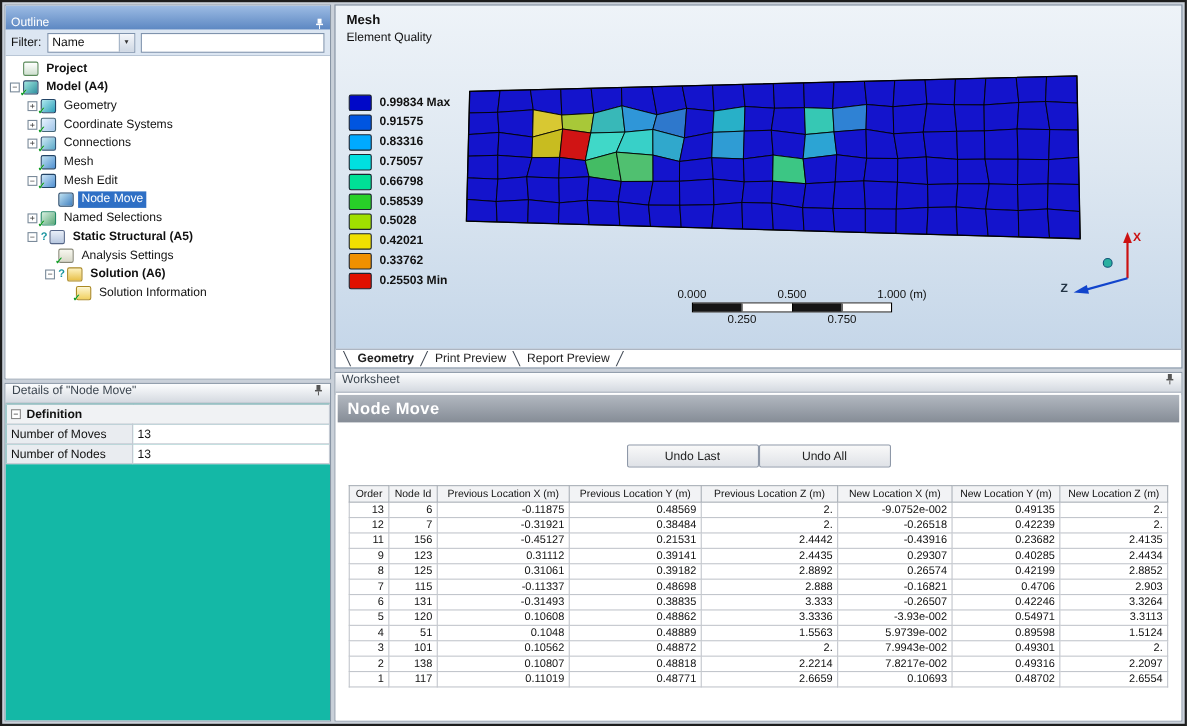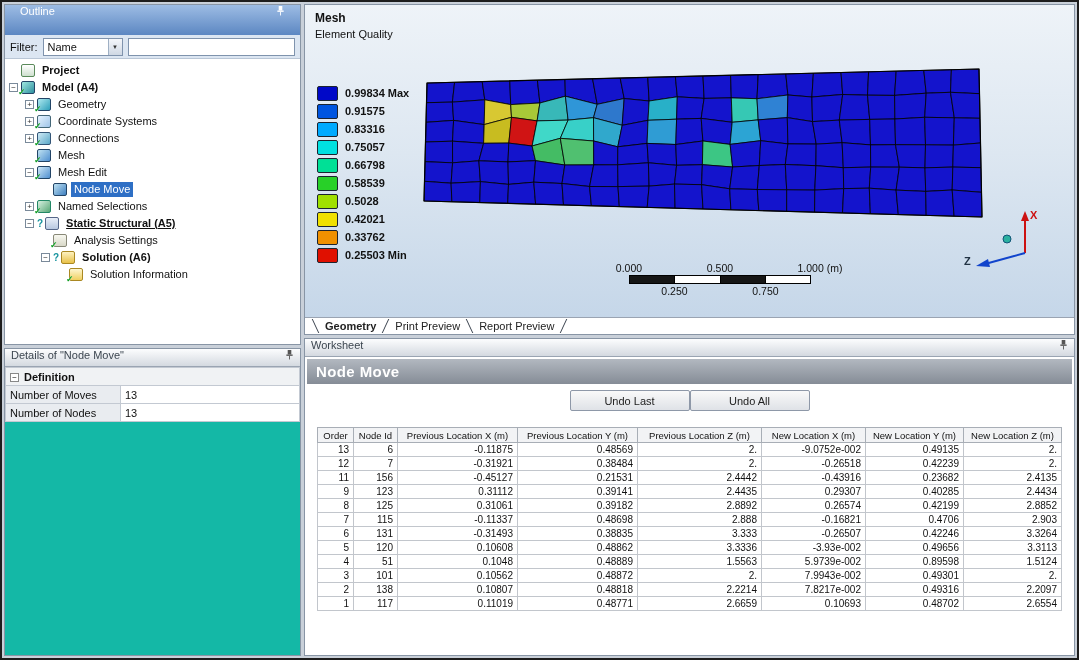--- a/index.html
+++ b/index.html
@@ -4,21 +4,21 @@
 <style>
   *{margin:0;padding:0;box-sizing:border-box;}
   body{background:#fff;font-family:"Liberation Sans",sans-serif;}
   .app{position:relative;width:1079px;height:660px;border:2px solid #1d1d1d;background:#c9d0d9;font-size:11px;color:#111;overflow:hidden;}
   .panel{position:absolute;border:1px solid #8895a5;background:#fff;overflow:hidden;}
   .outline-panel{left:2px;top:2px;width:297px;height:341px;}
   .details-panel{left:2px;top:346px;width:297px;height:308px;}
   .viewport-panel{left:302px;top:2px;width:771px;height:331px;background:linear-gradient(#eef3f8,#dde7f1 45%,#c3d5e8);}
   .worksheet-panel{left:302px;top:336px;width:771px;height:318px;}
 
-  .blue-titlebar{height:30px;display:flex;align-items:flex-start;justify-content:space-between;padding:0 15px;background:linear-gradient(#9dbce4,#5c87c2);color:#fff;}
+  .blue-titlebar{height:22px;display:flex;align-items:flex-end;justify-content:space-between;padding:0 5px;background:linear-gradient(#9dbce4,#5c87c2);color:#fff;}
   .gray-titlebar{height:18px;display:flex;align-items:flex-start;justify-content:space-between;padding:0 6px;background:linear-gradient(#fcfdfe,#d4d9e0);border-bottom:1px solid #9aa4b2;color:#3c4650;}
   .pin{display:flex;align-items:center;color:#fff;}
   .pin.gray{color:#555;}
 
   .filter-row{height:24px;background:#dce6f2;display:flex;align-items:center;gap:5px;padding:0 5px;border-bottom:1px solid #b9c6d6;}
   .filter-combo{width:80px;height:18px;background:#fff;border:1px solid #7f93ad;display:flex;align-items:center;justify-content:space-between;padding-left:4px;cursor:default;}
   .combo-arrow{width:14px;height:16px;background:linear-gradient(#f4f6fa,#cfd8e4);border-left:1px solid #9fb0c4;font-size:6px;display:flex;align-items:center;justify-content:center;color:#333;}
   .filter-input{flex:1;height:18px;border:1px solid #7f93ad;background:#fff;outline:none;font-family:inherit;font-size:11px;padding:0 3px;}
 
   .tree{background:#fff;height:calc(100% - 42px);padding-top:3px;overflow:hidden;}
@@ -70,21 +70,21 @@
   .triad{position:absolute;left:650px;top:198px;z-index:2;}
 
   .tabbar{position:absolute;left:0;right:0;bottom:0;height:17px;background:#fff;display:flex;align-items:stretch;padding-left:10px;border-top:1px solid #9aa4b2;z-index:4;}
   .vtab{display:flex;align-items:center;padding:0 9px;color:#222;cursor:default;}
   .vtab.active{font-weight:bold;}
   .tab-sep{width:1px;background:#3c4450;transform:skewX(25deg);margin:1px 0;}
   .tab-sep.r{transform:skewX(-25deg);}
 
   .worksheet-body{position:relative;height:calc(100% - 18px);background:#fff;}
   .ws-header{height:25px;display:flex;align-items:center;padding-left:9px;background:linear-gradient(#b2b8c0,#858c96);color:#fff;font-size:15px;font-weight:bold;letter-spacing:.4px;margin:2px;}
-  .ws-buttons{display:flex;justify-content:center;margin-top:6px;}
+  .ws-buttons{display:flex;justify-content:center;margin-top:20px;}
   .ws-buttons button{width:120px;height:21px;font-size:11px;font-family:inherit;background:linear-gradient(#f9f9f9,#dfe2e7);border:1px solid #8e98a8;border-radius:2px;color:#222;}
   .ws-table{border-collapse:collapse;margin:16px 0 0 12px;font-size:10px;table-layout:fixed;background:#fff;}
   .ws-table th{border:1px solid #a8aeb6;background:#f2f3f5;font-weight:normal;font-size:9.5px;padding:1px 2px;height:15px;overflow:hidden;white-space:nowrap;}
   .ws-table td{border:1px solid #c2c6cc;text-align:right;padding:0 4px;height:14px;overflow:hidden;white-space:nowrap;}
 </style>
 </head>
 <body>
 
 <div class="app">
 
@@ -152,21 +152,21 @@
         </div>
         <div class="tree-row" style="padding-left: 20px;">
           <span class="expander">+</span>
           <span class="ticon namedsel check"></span>
           <span class="tlabel">Named Selections</span>
         </div>
         <div class="tree-row" style="padding-left: 20px;">
           <span class="expander">−</span>
           <span class="qmark">?</span>
           <span class="ticon static"></span>
-          <span class="tlabel" style="font-weight: bold; text-decoration: underline;">Static Structural (A5)</span>
+          <span class="tlabel" style="font-weight: bold; ">Static Structural (A5)</span>
         </div>
         <div class="tree-row" style="padding-left: 36px;">
           <span class="expander-spacer"></span>
           <span class="ticon settings check"></span>
           <span class="tlabel">Analysis Settings</span>
         </div>
         <div class="tree-row" style="padding-left: 36px;">
           <span class="expander">−</span>
           <span class="qmark">?</span>
           <span class="ticon solution"></span>
@@ -524,21 +524,21 @@
               <td>0.42246</td>
               <td>3.3264</td>
             </tr>
             <tr>
               <td>5</td>
               <td>120</td>
               <td>0.10608</td>
               <td>0.48862</td>
               <td>3.3336</td>
               <td>-3.93e-002</td>
-              <td>0.49656</td>
+              <td>0.54971</td>
               <td>3.3113</td>
             </tr>
             <tr>
               <td>4</td>
               <td>51</td>
               <td>0.1048</td>
               <td>0.48889</td>
               <td>1.5563</td>
               <td>5.9739e-002</td>
               <td>0.89598</td>

